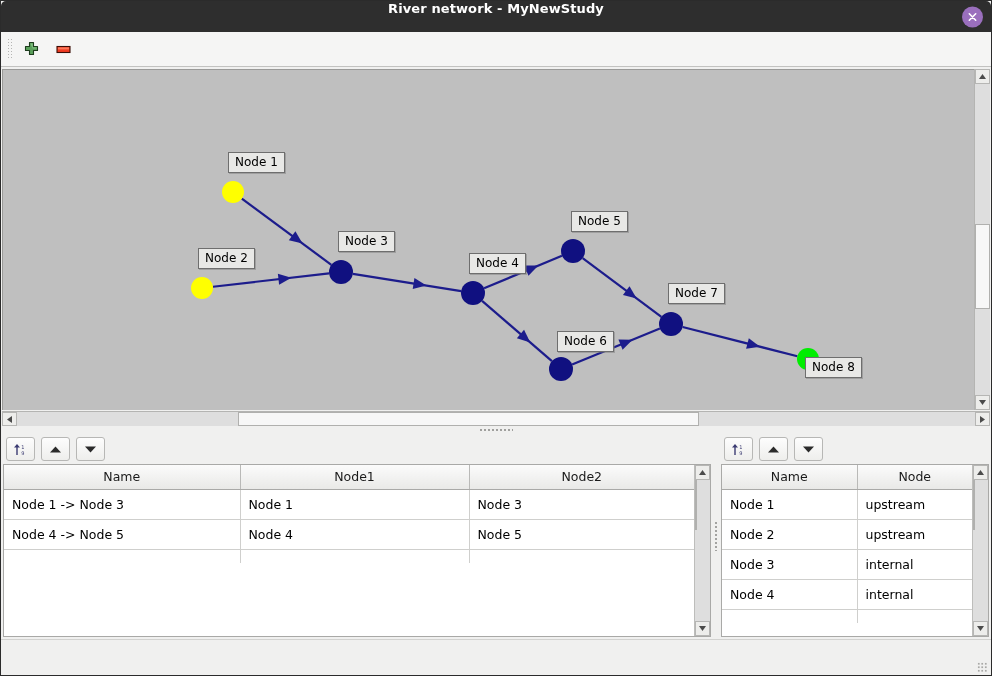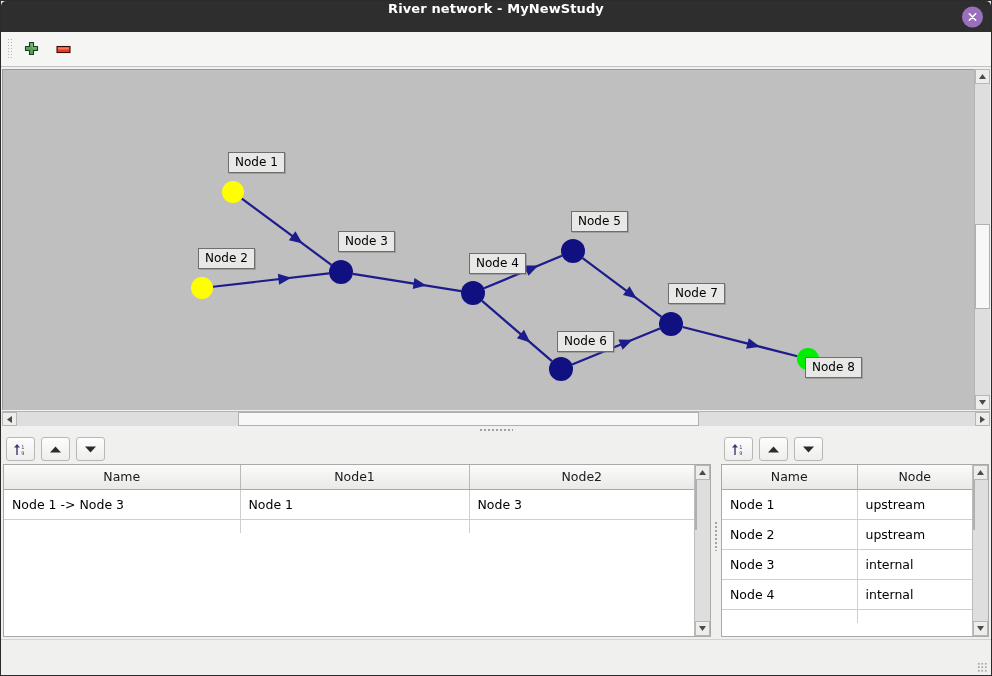--- a/index.html
+++ b/index.html
@@ -332,20 +332,25 @@
                   <th>Node1</th>
                   <th>Node2</th>
                 </tr>
               </thead>
             <tbody id="branches-body">
                 <tr>
                   <td>Node 1 -&gt; Node 3</td>
                   <td>Node 1</td>
                   <td>Node 3</td>
                 </tr>
+                <tr>
+                  <td>Node 4 -&gt; Node 5</td>
+                  <td>Node 4</td>
+                  <td>Node 5</td>
+                </tr>
                 <tr class="filler">
                   <td></td>
                   <td></td>
                   <td></td>
                 </tr>
               </tbody>
           </table>
         </div>
         <div class="tbl-vscroll">
           <div class="sb-btn">

